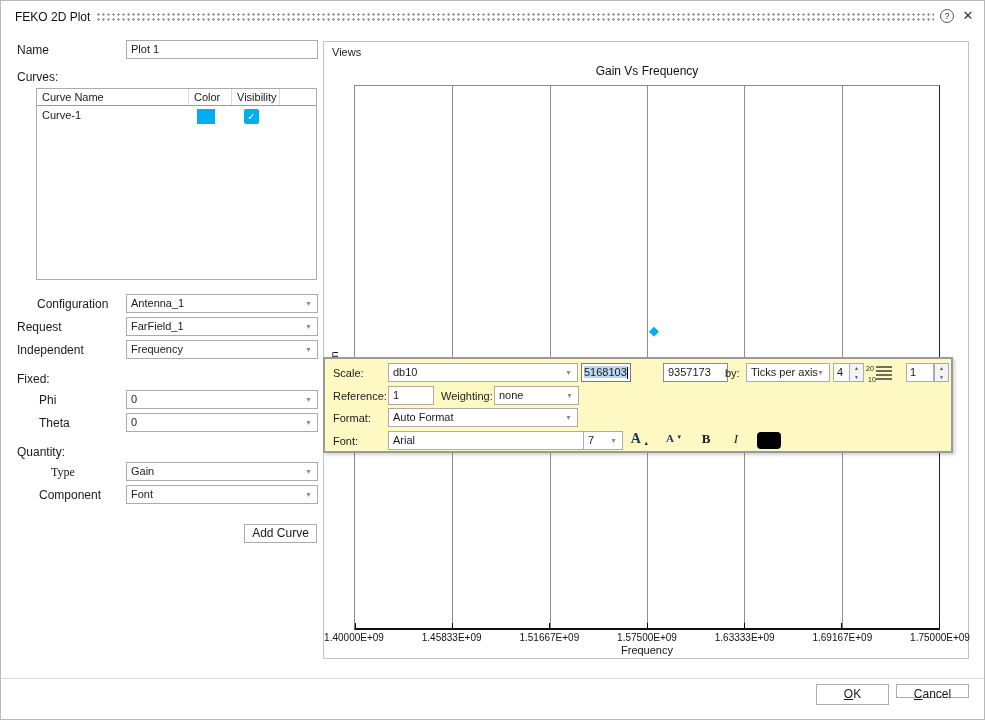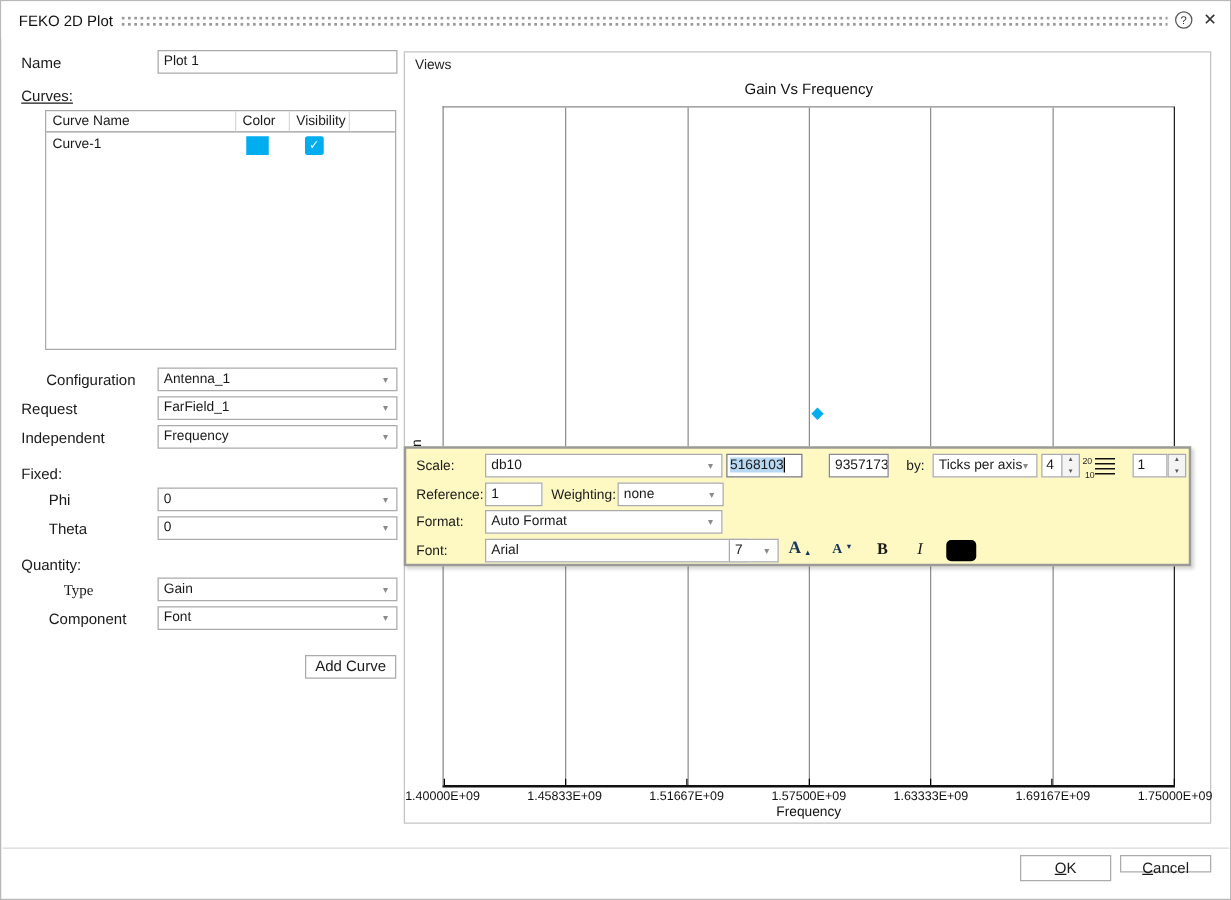--- a/index.html
+++ b/index.html
@@ -84,21 +84,21 @@
   <div class="titlebar">
     <span class="title-text">FEKO 2D Plot</span>
     <div class="drag-dots"></div>
     <div class="help-btn">?</div>
     <div class="close-btn">✕</div>
   </div>
 
   <span class="lbl" style="left:16px;top:42px;">Name</span>
   <div class="input" style="left:125px;top:39px;width:192px;">Plot 1</div>
 
-  <span class="lbl" style="left:16px;top:69px;text-decoration:underline;">Curves:</span>
+  <span class="lbl" style="left:16px;top:69px;">Curves:</span>
 
   <div class="curves-table">
     <div class="ct-header">
       <div class="ct-h" style="left:0;width:152px;">Curve Name</div>
       <div class="ct-h" style="left:152px;width:43px;">Color</div>
       <div class="ct-h" style="left:195px;width:48px;">Visibility</div>
       <div class="ct-h" style="left:243px;width:36px;border-right:none;"></div>
     </div>
     <div class="ct-row">
       <span class="ct-cell-name">Curve-1</span>
@@ -185,23 +185,23 @@
     <div class="xaxis-title">Frequency</div>
   </div>
   <div class="yaxis-title">Gain</div>
 
   <div class="axis-popup">
     <span class="lbl" style="left:8px;top:8px;">Scale:</span>
     <div class="combo" style="left:63px;top:4px;width:190px;">
       <span>db10</span>
       <span class="chev">▾</span>
     </div>
-    <div class="sel-field" style="left:256px;top:4px;width:61px;"><span class="seltext">5168103</span><span class="caret"></span></div>
+    <div class="sel-field" style="left:256px;top:4px;width:50px;"><span class="seltext">5168103</span><span class="caret"></span></div>
     <span class="lbl" style="left:322px;top:8px;font-size:13px;margin-left:40px;">to:</span>
-    <div class="input" style="left:338px;top:4px;width:48px;border-color:#8a8a8a;">9357173</div>
+    <div class="input" style="left:338px;top:4px;width:65px;border-color:#8a8a8a;">9357173</div>
     <span class="lbl" style="left:400px;top:8px;font-size:11px;text-align:right;">by:</span>
     <div class="combo" style="left:421px;top:4px;width:84px;">
       <span>Ticks per axis</span>
       <span class="chev">▾</span>
     </div>
     <div class="spin-field" style="left:508px;top:4px;width:17px;">4</div>
     <div class="spin-arrows" style="left:524px;top:4px;">
       <span>▲</span>
       <span>▼</span>
     </div>

